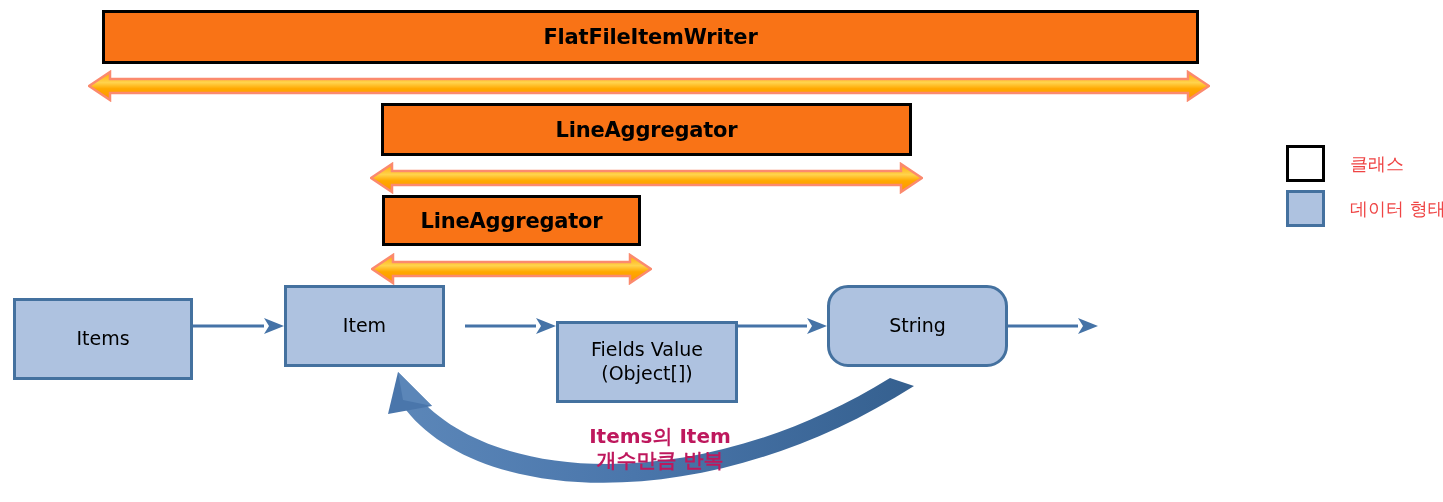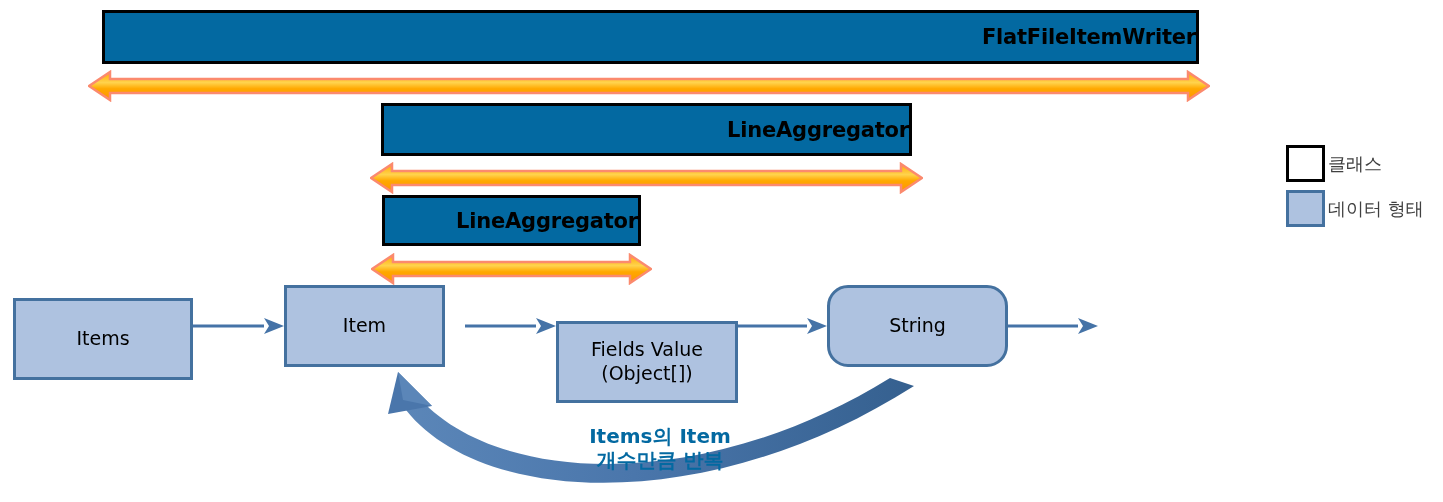--- a/index.html
+++ b/index.html
@@ -15,25 +15,25 @@
     width: 1443px;
     height: 502px;
     background: #ffffff;
     overflow: hidden;
   }
 
   
   .class-box {
     position: absolute;
     box-sizing: border-box;
-    background: #0369a1;
+    background: #f97316;
     border: 3px solid #000000;
     display: flex;
     align-items: center;
-    justify-content: flex-end;
+    justify-content: center;
   }
   .class-box .label {
     font-family: "DejaVu Sans", sans-serif;
     font-weight: bold;
     font-size: 21px;
     color: #000000;
     letter-spacing: -0.2px;
     white-space: nowrap;
   }
 
@@ -81,21 +81,21 @@
   
   .loop-caption {
     position: absolute;
     left: 500px;
     top: 424px;
     width: 320px;
     text-align: center;
     font-family: "DejaVu Sans", sans-serif;
     font-weight: bold;
     font-size: 20px;
-    color: #0369a1;
+    color: #be185d;
     line-height: 1.22;
     white-space: pre-line;
   }
 
   
   #legend {
     position: absolute;
     left: 1286px;
     top: 141px;
   }
@@ -115,22 +115,22 @@
     background: #ffffff;
     border: 3px solid #000000;
   }
   .legend-swatch.blue {
     background: #aec2e0;
     border: 3px solid #44719f;
   }
   .legend-text {
     font-family: "DejaVu Sans", sans-serif;
     font-size: 18px;
-    color: #404040;
-    margin-left: 3px;
+    color: #ef4444;
+    margin-left: 25px;
     white-space: nowrap;
   }
 </style>
 </head>
 <body>
 
 <div id="canvas">
 
   <div class="class-box" id="box-flatfileitemwriter" style="left: 102px; top: 10px; width: 1097px; height: 54px;">
     <span class="label">FlatFileItemWriter</span>

